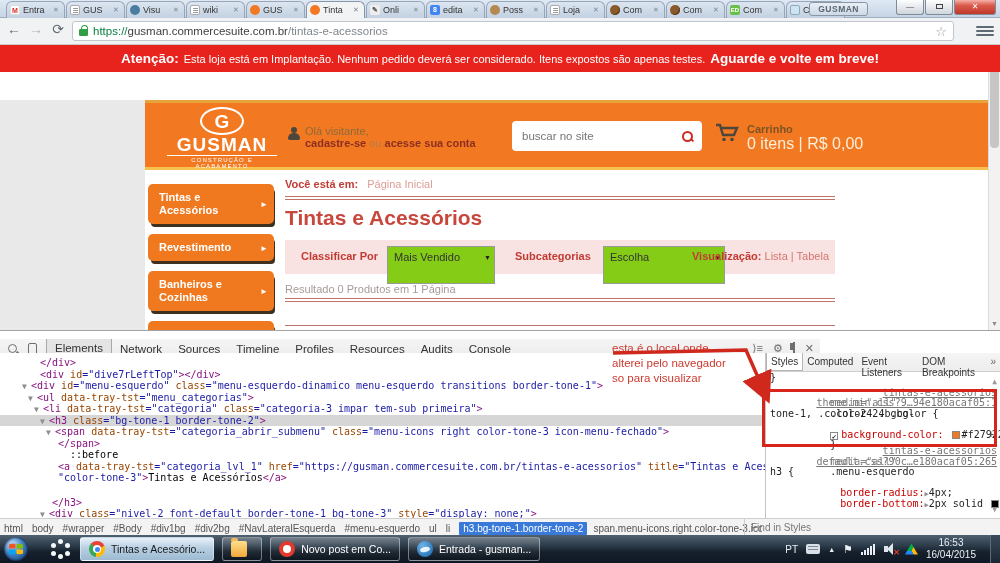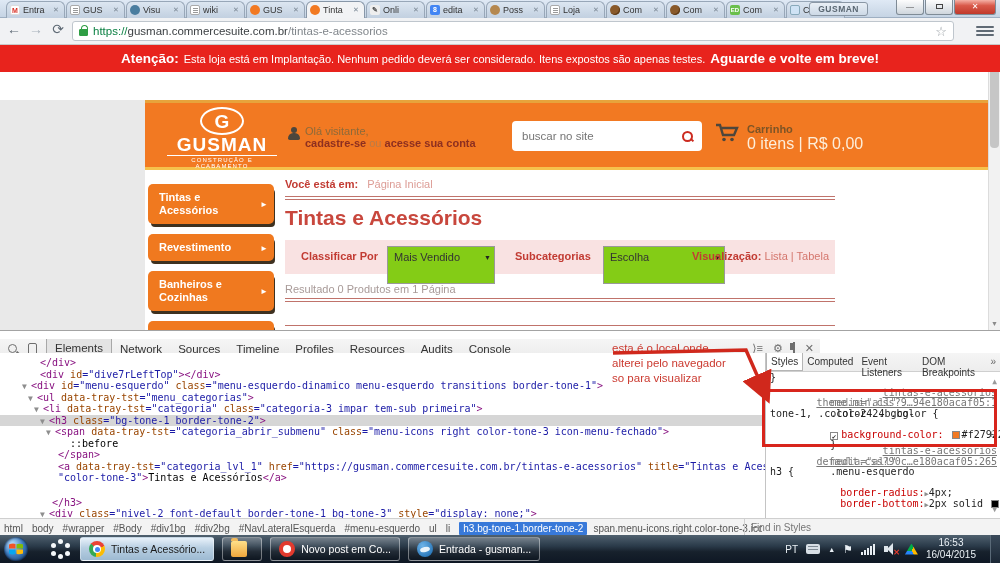--- a/index.html
+++ b/index.html
@@ -446,22 +446,22 @@
 
     <div class="dt-elements">
       <div class="code-wrap" id="code-host">
           <div class="code-line" style="padding-left: 40px;"><span class="ct">&lt;/div&gt;</span></div>
           <div class="code-line" style="padding-left: 40px;"><span class="ct">&lt;div </span><span class="ca">id</span><span class="cv">="dive7rLeftTop"</span><span class="ct">&gt;&lt;/div&gt;</span></div>
           <div class="code-line" style="padding-left: 22px;"><span class="cw">▼</span><span class="ct">&lt;div </span><span class="ca">id</span><span class="cv">="menu-esquerdo"</span><span class="ca"> class</span><span class="cv">="menu-esquerdo-dinamico menu-esquerdo transitions border-tone-1"</span><span class="ct">&gt;</span></div>
           <div class="code-line" style="padding-left: 28px;"><span class="cw">▼</span><span class="ct">&lt;ul </span><span class="ca">data-tray-tst</span><span class="cv">="menu_categorias"</span><span class="ct">&gt;</span></div>
           <div class="code-line" style="padding-left: 34px;"><span class="cw">▼</span><span class="ct">&lt;li </span><span class="ca">data-tray-tst</span><span class="cv">="categoria"</span><span class="ca"> class</span><span class="cv">="categoria-3 impar tem-sub primeira"</span><span class="ct">&gt;</span></div>
           <div class="code-line hl" style="padding-left: 40px;"><span class="cw">▼</span><span class="ct">&lt;h3 </span><span class="ca">class</span><span class="cv">="bg-tone-1 border-tone-2"</span><span class="ct">&gt;</span></div>
           <div class="code-line" style="padding-left: 46px;"><span class="cw">▼</span><span class="ct">&lt;span </span><span class="ca">data-tray-tst</span><span class="cv">="categoria_abrir_submenu"</span><span class="ca"> class</span><span class="cv">="menu-icons right color-tone-3 icon-menu-fechado"</span><span class="ct">&gt;</span></div>
+          <div class="code-line" style="padding-left: 58px;"><span class="ct">&lt;/span&gt;</span></div>
           <div class="code-line" style="padding-left: 70px;"><span class="cx">::before</span></div>
-          <div class="code-line" style="padding-left: 58px;"><span class="ct">&lt;/span&gt;</span></div>
           <div class="code-line" style="padding-left: 58px;"><span class="ct">&lt;a </span><span class="ca">data-tray-tst</span><span class="cv">="categoria_lvl_1"</span><span class="ca"> href</span><span class="cv">="https://gusman.commercesuite.com.br/tintas-e-acessorios"</span><span class="ca"> title</span><span class="cv">="Tintas e Acessórios"</span></div>
           <div class="code-line" style="padding-left: 58px;"><span class="cv">"color-tone-3"</span><span class="ct">&gt;</span><span class="cx">Tintas e Acessórios</span><span class="ct">&lt;/a&gt;</span></div>
           <div class="code-line" style="padding-left: 52px; margin-top: 13px;"><span class="ct">&lt;/h3&gt;</span></div>
           <div class="code-line" style="padding-left: 40px;"><span class="cw">▼</span><span class="ct">&lt;div </span><span class="ca">class</span><span class="cv">="nivel-2 font-default border-tone-1 bg-tone-3"</span><span class="ca"> style</span><span class="cv">="display: none;"</span><span class="ct">&gt;</span></div>
           <div class="code-line" style="padding-left: 40px; font-family: Liberation Mono, monospace;"><span class="cw">▼</span><span class="ct">&lt;ul&gt;</span></div>
         </div>
       <div class="el-scroll-up">▲</div>
 
     </div>
     <div class="dt-split"></div>

